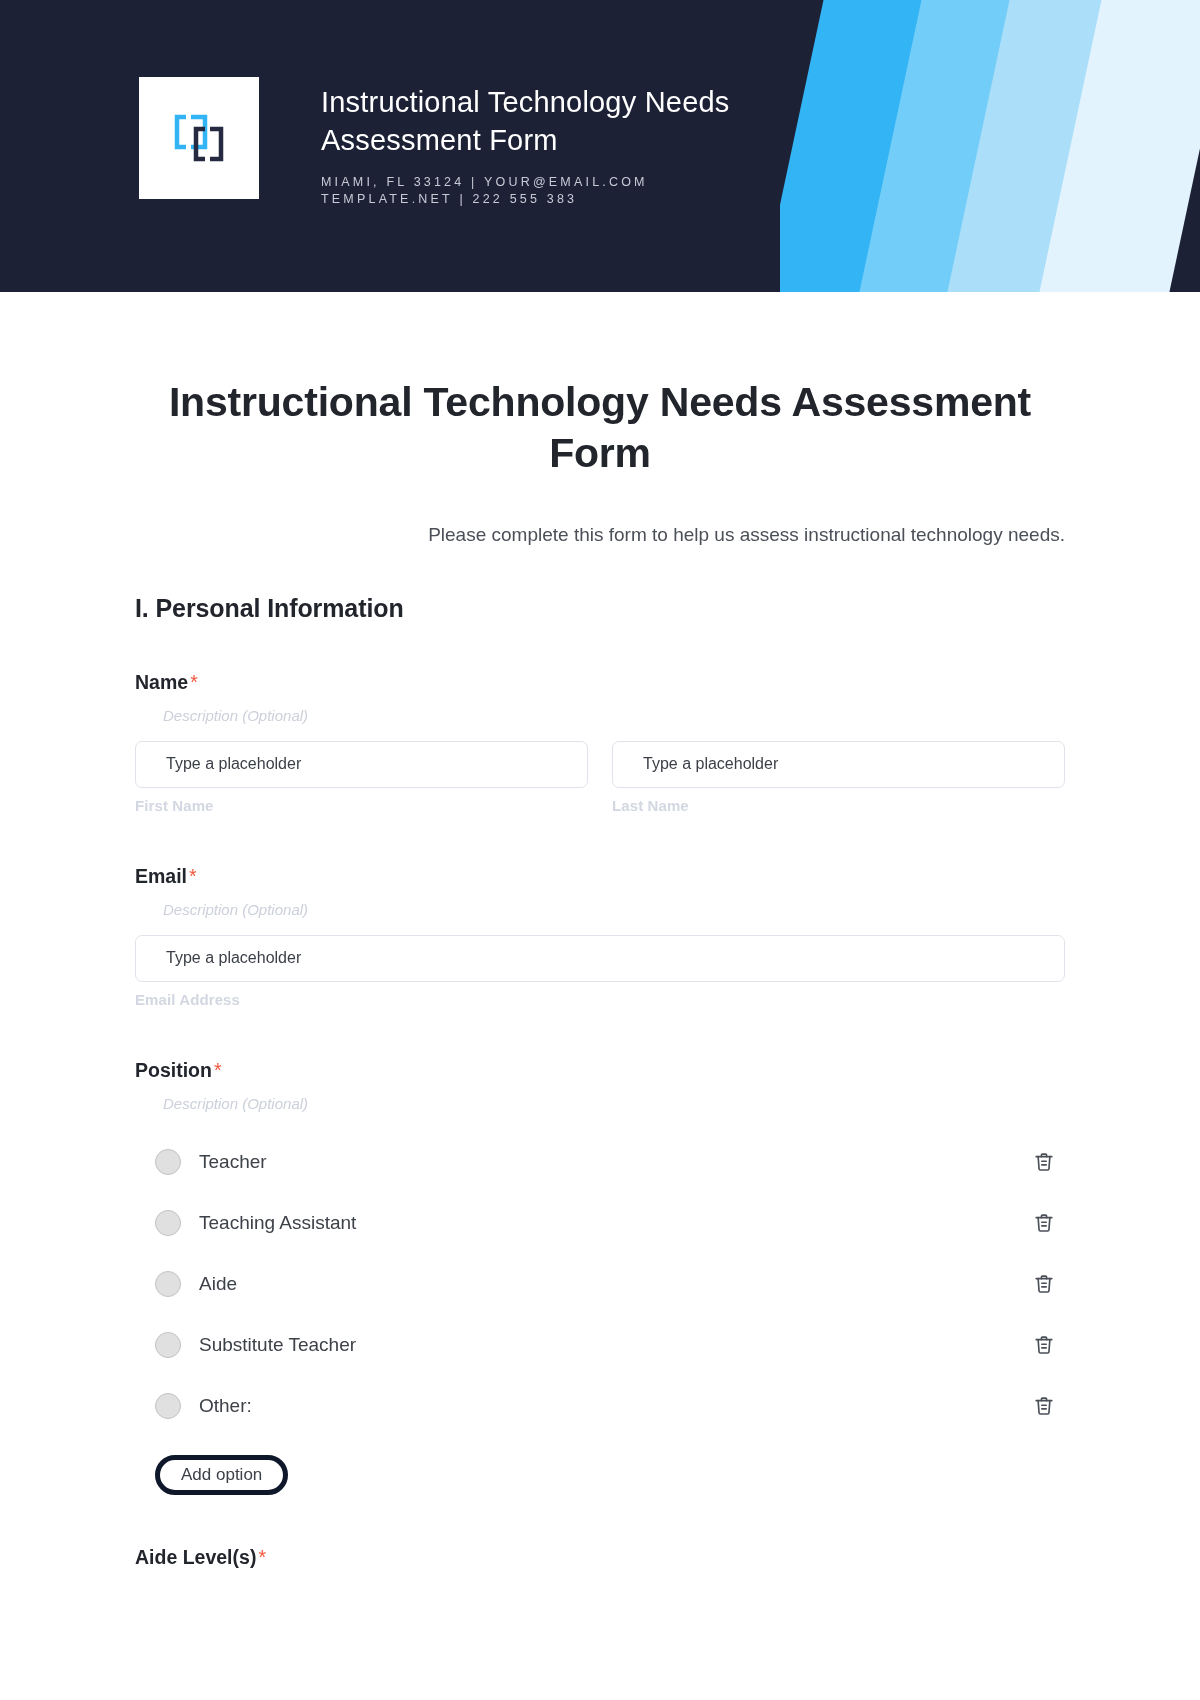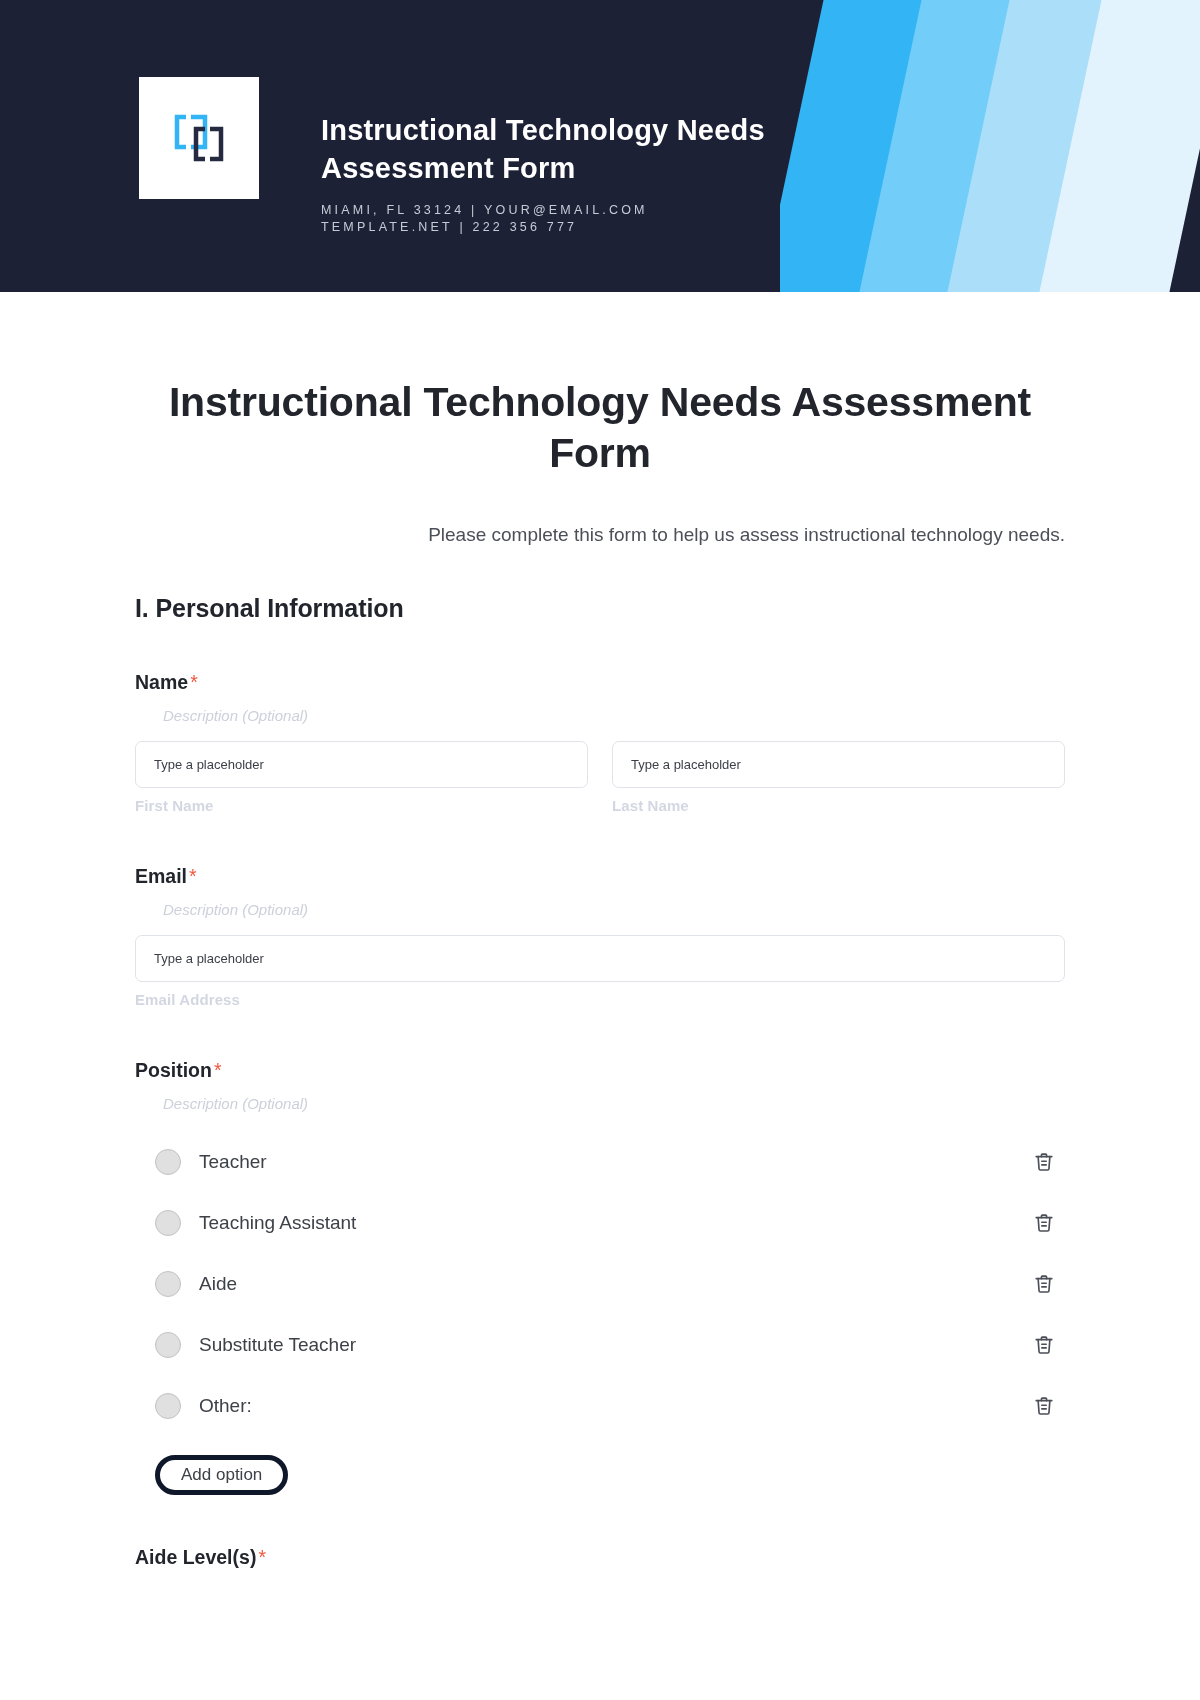--- a/index.html
+++ b/index.html
@@ -72,26 +72,25 @@
   }
 
   .logo-mark { width: 64px; height: 64px; display: block; }
 
   .header-text { padding-top: 6px; }
 
   .company-name {
     font-family: "Liberation Sans Narrow", "Liberation Sans", sans-serif;
     font-size: 29px;
     line-height: 1.32;
-    font-weight: 700;
+    font-weight: 400;
     color: #ffffff;
     letter-spacing: 0.2px;
     white-space: pre-line;
     max-width: 470px;
-    margin-top: 28px;
   }
 
   .contact-line {
     font-family: "Liberation Sans", sans-serif;
     font-size: 12.5px;
     font-weight: 400;
     color: #c8cbd6;
     letter-spacing: 3.2px;
     line-height: 1.42;
     margin-top: 14px;
@@ -156,23 +155,23 @@
 
   .row { display: flex; gap: 24px; margin-top: 17px; }
   .col { flex: 1; min-width: 0; }
 
   .text-input {
     width: 100%;
     height: 47px;
     border: 1px solid #e0e3ea;
     border-radius: 7px;
     background: #ffffff;
-    padding: 0 18px;
-    font-family: "Liberation Sans Narrow", "Liberation Sans", sans-serif;
-    font-size: 13px;
+    padding: 0 30px;
+    font-family: "Liberation Sans Narrow", "Liberation Sans", sans-serif;
+    font-size: 16px;
     color: #3b3f47;
     outline: none;
   }
   .text-input::placeholder { color: #3b3f47; opacity: 1; }
 
   .sub-label {
     margin-top: 9px;
     font-family: "Liberation Sans Narrow", "Liberation Sans", sans-serif;
     font-size: 15px;
     font-weight: 700;
@@ -255,21 +254,21 @@
           <path d="M24 11 H38 V41 H24" fill="none" stroke="#33b4f5" stroke-width="4.5"></path>
           <path d="M38 23 H29 V53 H38" fill="none" stroke="#262a41" stroke-width="4.5"></path>
           <path d="M43 23 H54 V53 H43" fill="none" stroke="#262a41" stroke-width="4.5"></path>
         </svg>
       </div>
       <div class="header-text">
         <div class="company-name">Instructional Technology Needs
 Assessment Form</div>
         <div class="contact-line">
           <span>MIAMI, FL 33124 | YOUR@EMAIL.COM</span>
-          <span class="ln2">TEMPLATE.NET | 222 356 777</span>
+          <span class="ln2">TEMPLATE.NET | 222 555 383</span>
         </div>
       </div>
     </div>
   </div>
 
   <div class="content">
 
     <h1 class="form-title">Instructional Technology Needs Assessment Form</h1>
     <p class="form-subtitle">Please complete this form to help us assess instructional technology needs.</p>
 

